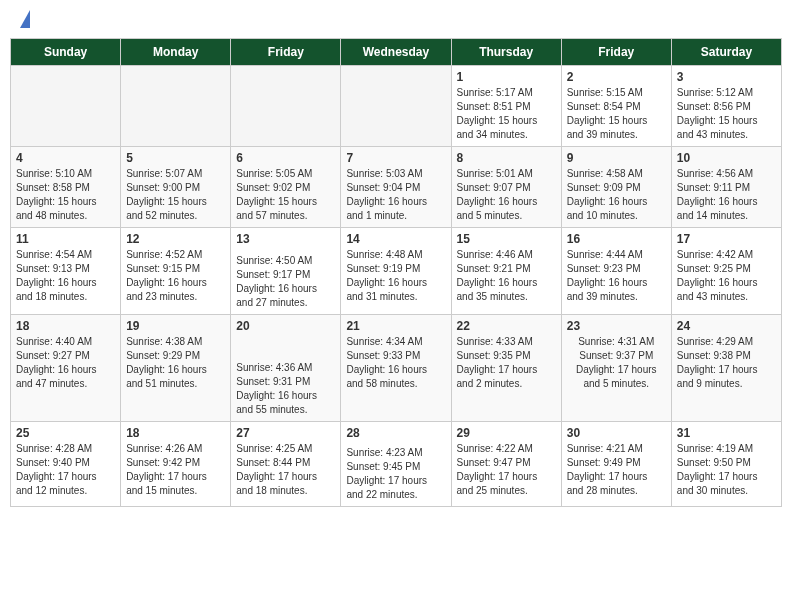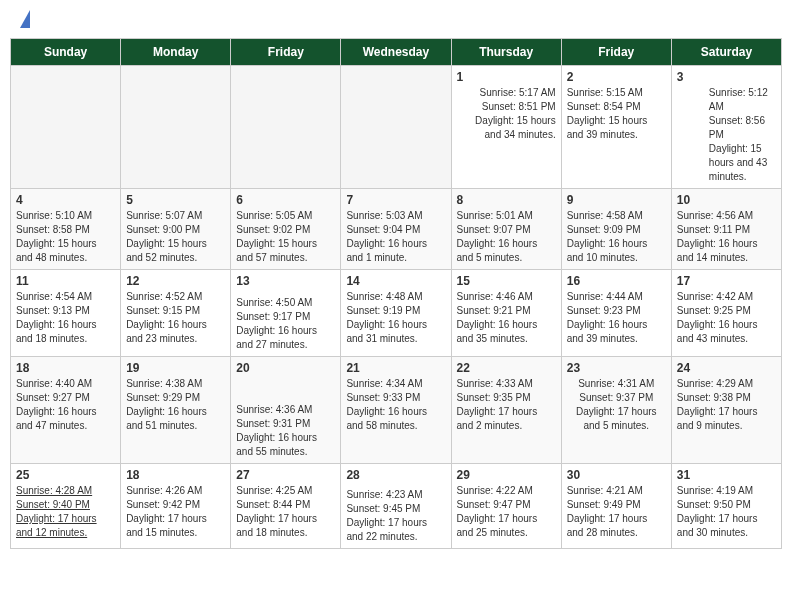--- a/index.html
+++ b/index.html
@@ -128,33 +128,33 @@
       </tr>
   </thead>
   <tbody id="calendar-body">
   <tr>
         <td class="empty"></td>
         <td class="empty"></td>
         <td class="empty"></td>
         <td class="empty"></td>
         <td>
           <div class="day-number">1</div>
-          <div class="day-info" style="white-space: pre-line; text-align: right;">Sunrise: 5:17 AM
+          <div class="day-info" style="white-space: pre-line;">Sunrise: 5:17 AM
 Sunset: 8:51 PM
 Daylight: 15 hours and 34 minutes.</div>
         </td>
         <td>
           <div class="day-number">2</div>
           <div class="day-info" style="white-space: pre-line;">Sunrise: 5:15 AM
 Sunset: 8:54 PM
 Daylight: 15 hours and 39 minutes.</div>
         </td>
         <td>
           <div class="day-number">3</div>
-          <div class="day-info" style="white-space: pre-line; margin-left: 32px;">Sunrise: 5:12 AM
+          <div class="day-info" style="white-space: pre-line;">Sunrise: 5:12 AM
 Sunset: 8:56 PM
 Daylight: 15 hours and 43 minutes.</div>
         </td>
       </tr>
       <tr>
         <td>
           <div class="day-number">4</div>
           <div class="day-info" style="white-space: pre-line;">Sunrise: 5:10 AM
 Sunset: 8:58 PM
 Daylight: 15 hours and 48 minutes.</div>
@@ -280,21 +280,21 @@
         <td>
           <div class="day-number">24</div>
           <div class="day-info" style="white-space: pre-line;">Sunrise: 4:29 AM
 Sunset: 9:38 PM
 Daylight: 17 hours and 9 minutes.</div>
         </td>
       </tr>
       <tr>
         <td>
           <div class="day-number">25</div>
-          <div class="day-info" style="white-space: pre-line; text-decoration: underline;">Sunrise: 4:28 AM
+          <div class="day-info" style="white-space: pre-line;">Sunrise: 4:28 AM
 Sunset: 9:40 PM
 Daylight: 17 hours and 12 minutes.</div>
         </td>
         <td>
           <div class="day-number">18</div>
           <div class="day-info" style="white-space: pre-line;">Sunrise: 4:26 AM
 Sunset: 9:42 PM
 Daylight: 17 hours and 15 minutes.</div>
         </td>
         <td>

